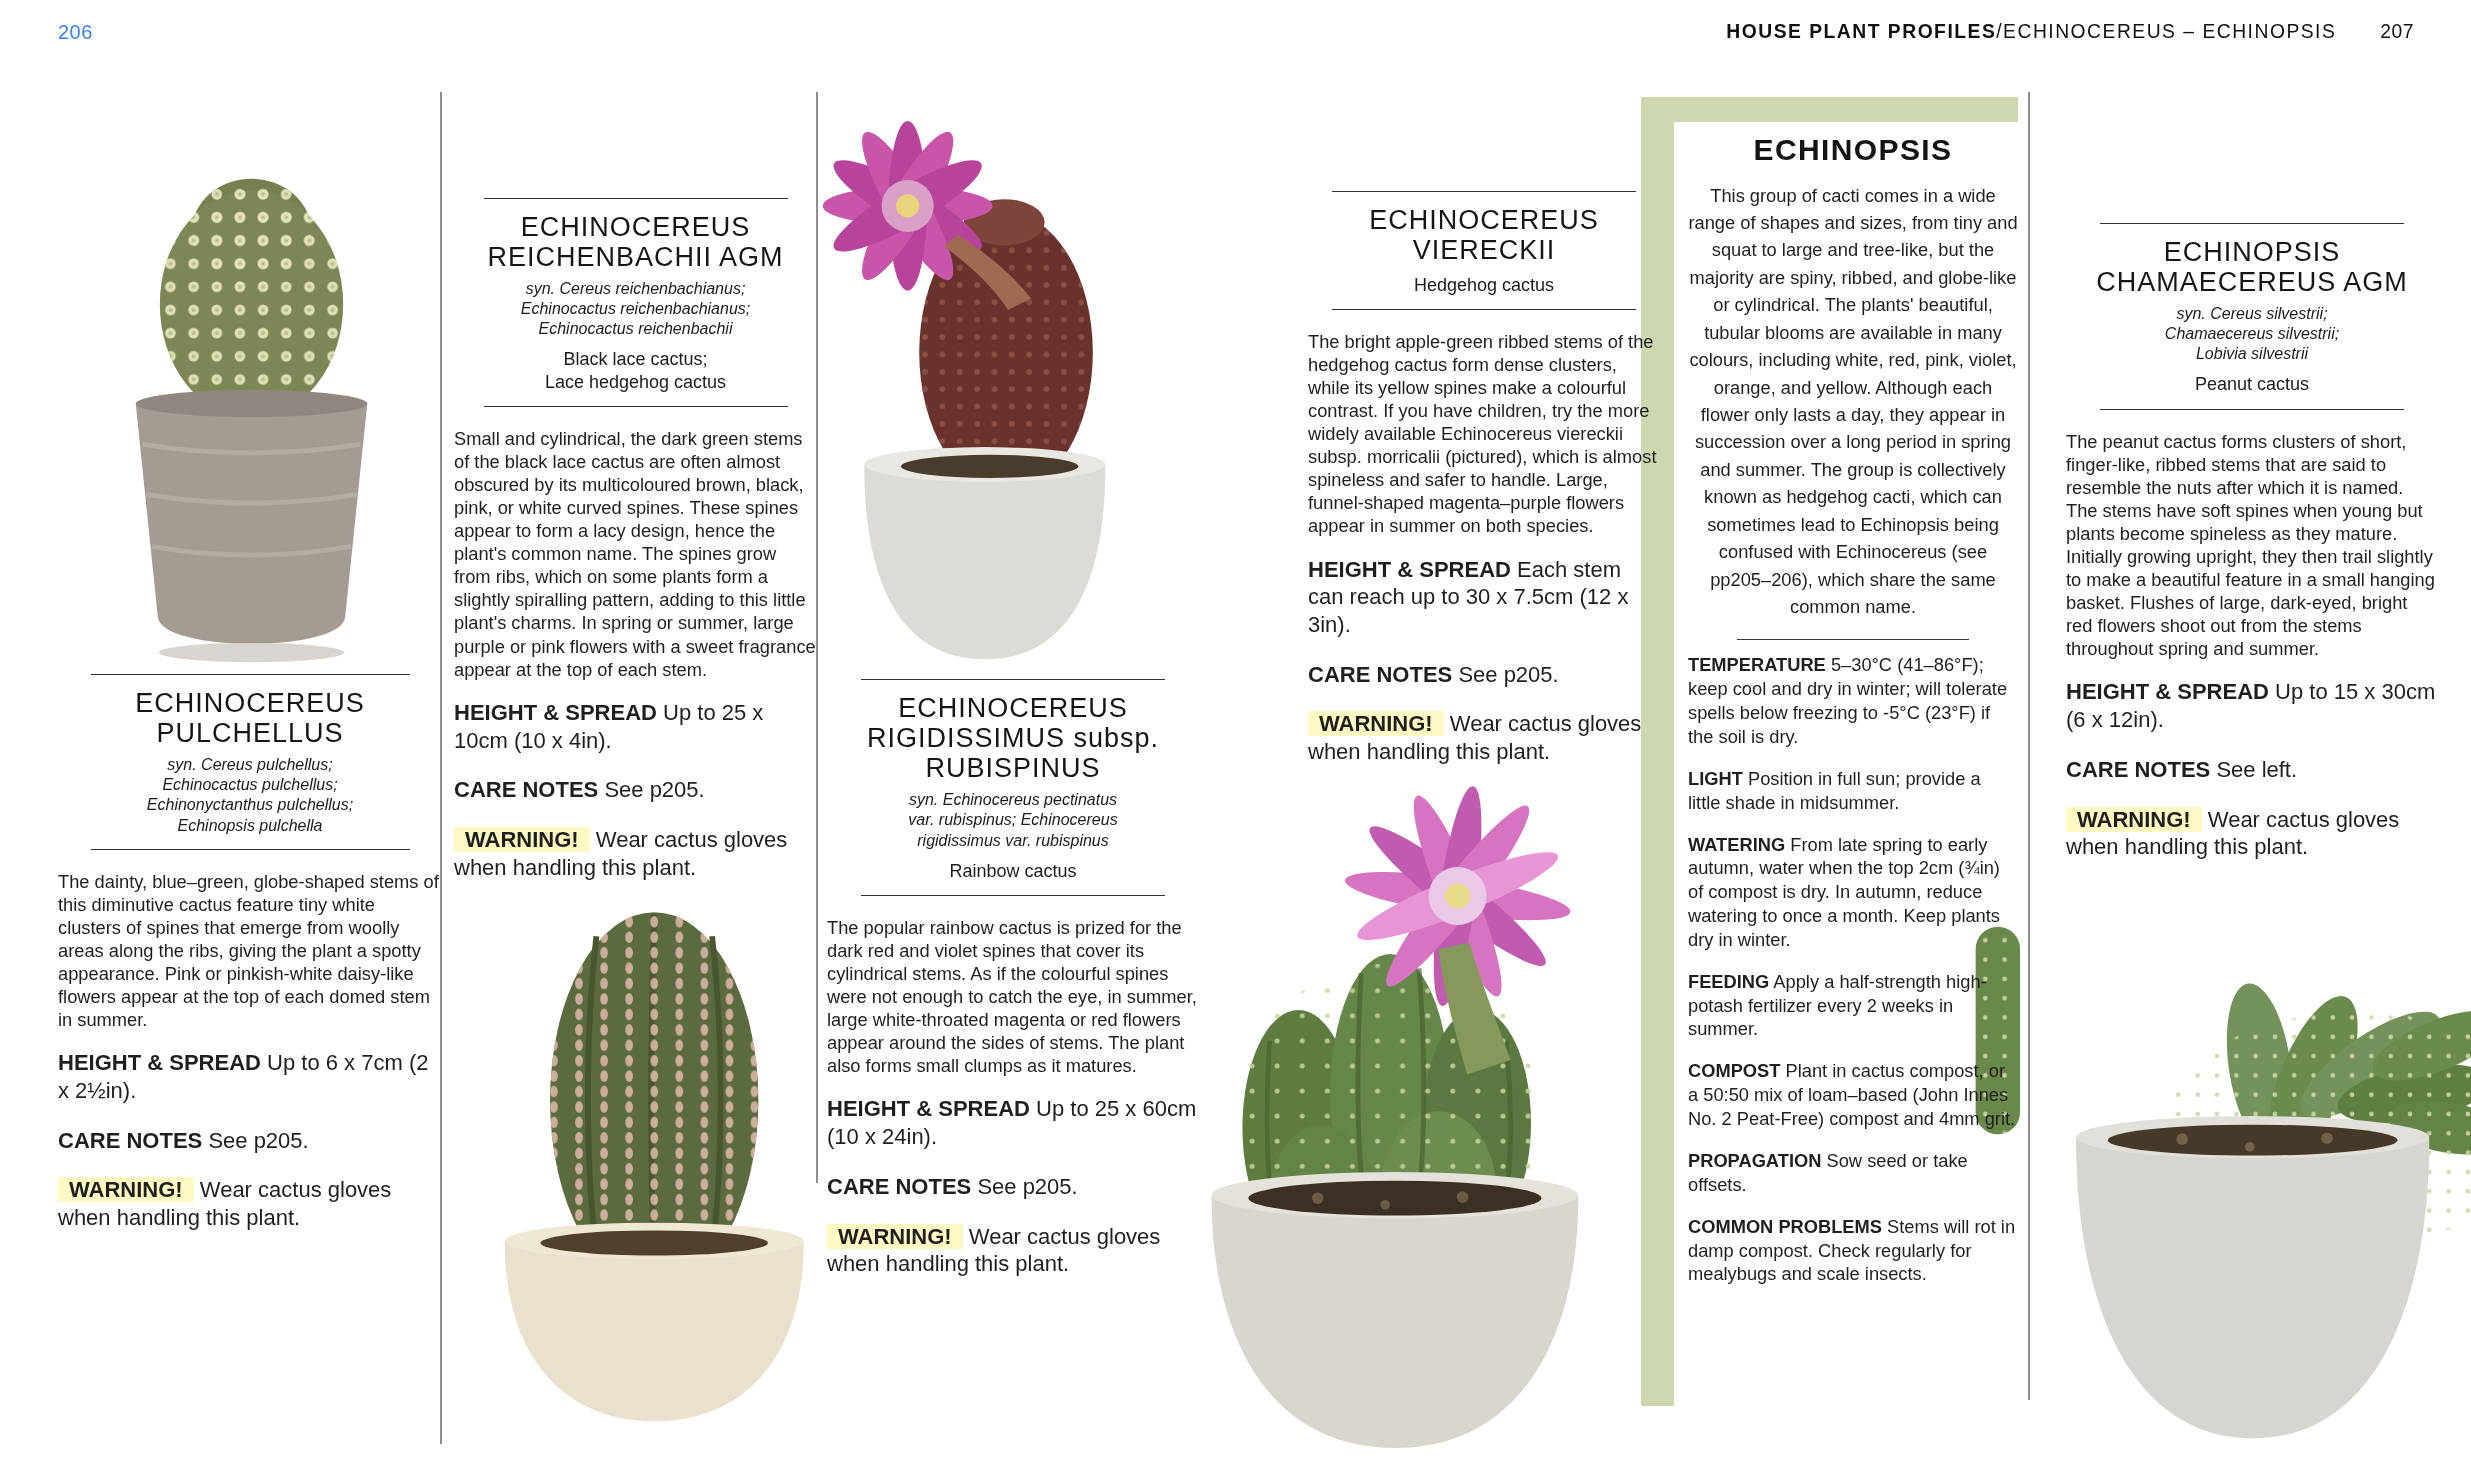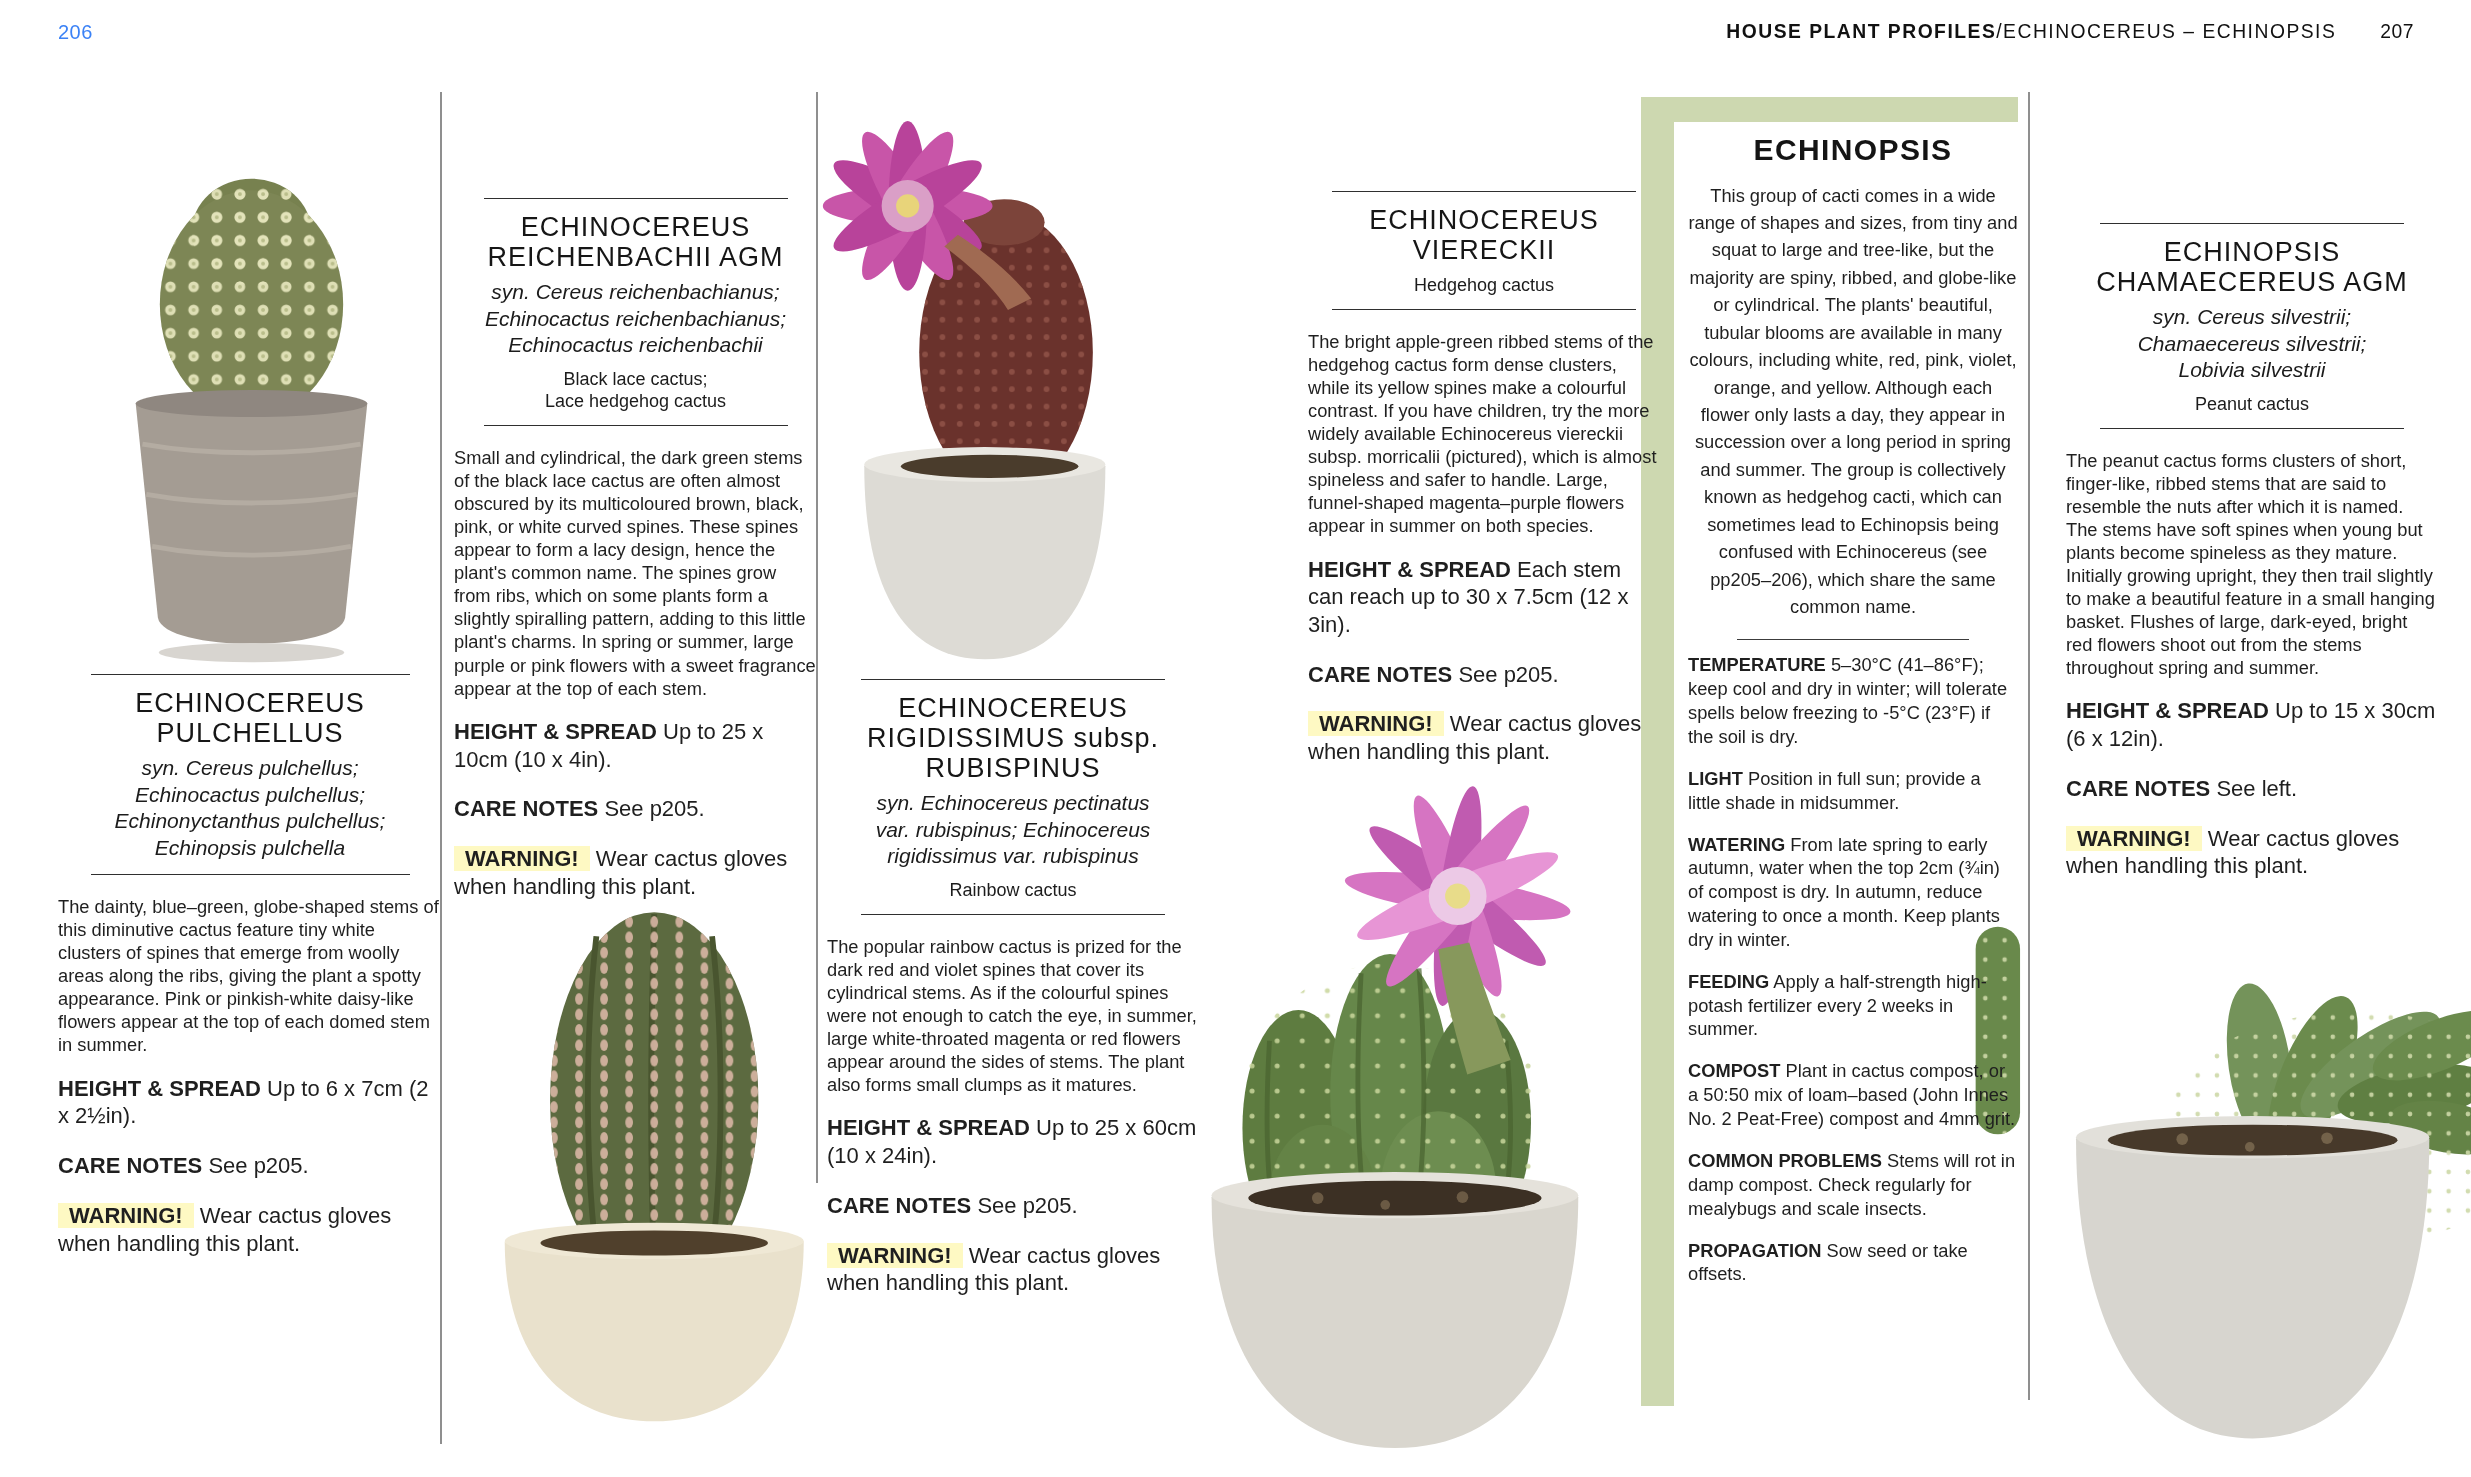--- a/index.html
+++ b/index.html
@@ -15,21 +15,21 @@
   .divider{position:absolute;width:1.9px;background:#8f8f8f;z-index:1;}
   
   .g-band{position:absolute;left:1641px;top:97px;width:33px;height:1309px;background:#cdd8b0;z-index:1;}
   .g-bar{position:absolute;left:1641px;top:97px;width:377px;height:25px;background:#cdd8b0;z-index:1;}
   
   .col{position:absolute;text-align:center;z-index:3;}
   .rule{border-top:1.9px solid #2f2f2f;width:304px;margin:0 auto;height:0;}
   .rule-w{width:319px;}
   .ptitle{font-size:27px;line-height:1.12;letter-spacing:1px;margin:12.6px 0 0;color:#161616;
           font-weight:400;white-space:pre-line;}
-  .syn{font-size:21px;font-style:italic;line-height:1.27;white-space:pre-line;margin-top:6.8px;color:#1c1c1c;}
+  .syn{font-size:16px;font-style:italic;line-height:1.27;white-space:pre-line;margin-top:6.8px;color:#1c1c1c;}
   .cname{font-size:18px;line-height:1.25;white-space:pre-line;margin-top:8.7px;color:#1c1c1c;}
   .rule2{margin-top:12.6px;}
   .desc{font-size:18.3px;line-height:1.26;text-align:left;margin-top:20px;}
   .spec{font-size:22px;line-height:1.26;text-align:left;margin-top:14.5px;}
   .lbl{font-weight:700;}
   .warnlbl{font-weight:700;background:#fef9c3;padding:0 11px;}
   
   .gtitle{font-size:30px;font-weight:700;letter-spacing:1.4px;color:#141414;margin:0;}
   .gintro{font-size:18.3px;line-height:1.5;margin-top:14.5px;text-align:center;}
   .grule{border-top:1.9px solid #3c3c3c;width:232px;margin:16.4px auto 1.9px;height:0;}
@@ -266,22 +266,22 @@
 
   <div class="col" style="left:1688px;top:133px;width:330px;">
     <h2 class="gtitle">ECHINOPSIS</h2>
     <p class="gintro">This group of cacti comes in a wide range of shapes and sizes, from tiny and squat to large and tree-like, but the majority are spiny, ribbed, and globe-like or cylindrical. The plants' beautiful, tubular blooms are available in many colours, including white, red, pink, violet, orange, and yellow. Although each flower only lasts a day, they appear in succession over a long period in spring and summer. The group is collectively known as hedgehog cacti, which can sometimes lead to Echinopsis being confused with Echinocereus (see pp205–206), which share the same common name.</p>
     <div class="grule"></div>
     <p class="gsec"><span class="lbl">TEMPERATURE</span> <span>5–30°C (41–86°F); keep cool and dry in winter; will tolerate spells below freezing to -5°C (23°F) if the soil is dry.</span></p>
     <p class="gsec"><span class="lbl">LIGHT</span> <span>Position in full sun; provide a little shade in midsummer.</span></p>
     <p class="gsec"><span class="lbl">WATERING</span> <span>From late spring to early autumn, water when the top 2cm (¾in) of compost is dry. In autumn, reduce watering to once a month. Keep plants dry in winter.</span></p>
     <p class="gsec"><span class="lbl">FEEDING</span> <span>Apply a half-strength high-potash fertilizer every 2 weeks in summer.</span></p>
     <p class="gsec"><span class="lbl">COMPOST</span> <span>Plant in cactus compost, or a 50:50 mix of loam–based (John Innes No. 2 Peat-Free) compost and 4mm grit.</span></p>
+    <p class="gsec"><span class="lbl">PROPAGATION</span> <span>Sow seed or take offsets.</span></p>
     <p class="gsec"><span class="lbl">COMMON PROBLEMS</span> <span>Stems will rot in damp compost. Check regularly for mealybugs and scale insects.</span></p>
-    <p class="gsec"><span class="lbl">PROPAGATION</span> <span>Sow seed or take offsets.</span></p>
   </div>
 
   <div class="col" style="left:2066px;top:223px;width:372px;">
     <div class="rule"></div>
     <div class="ptitle">ECHINOPSIS
 CHAMAECEREUS AGM</div>
     <div class="syn">syn. Cereus silvestrii;
 Chamaecereus silvestrii;
 Lobivia silvestrii</div>
     <div class="cname">Peanut cactus</div>

